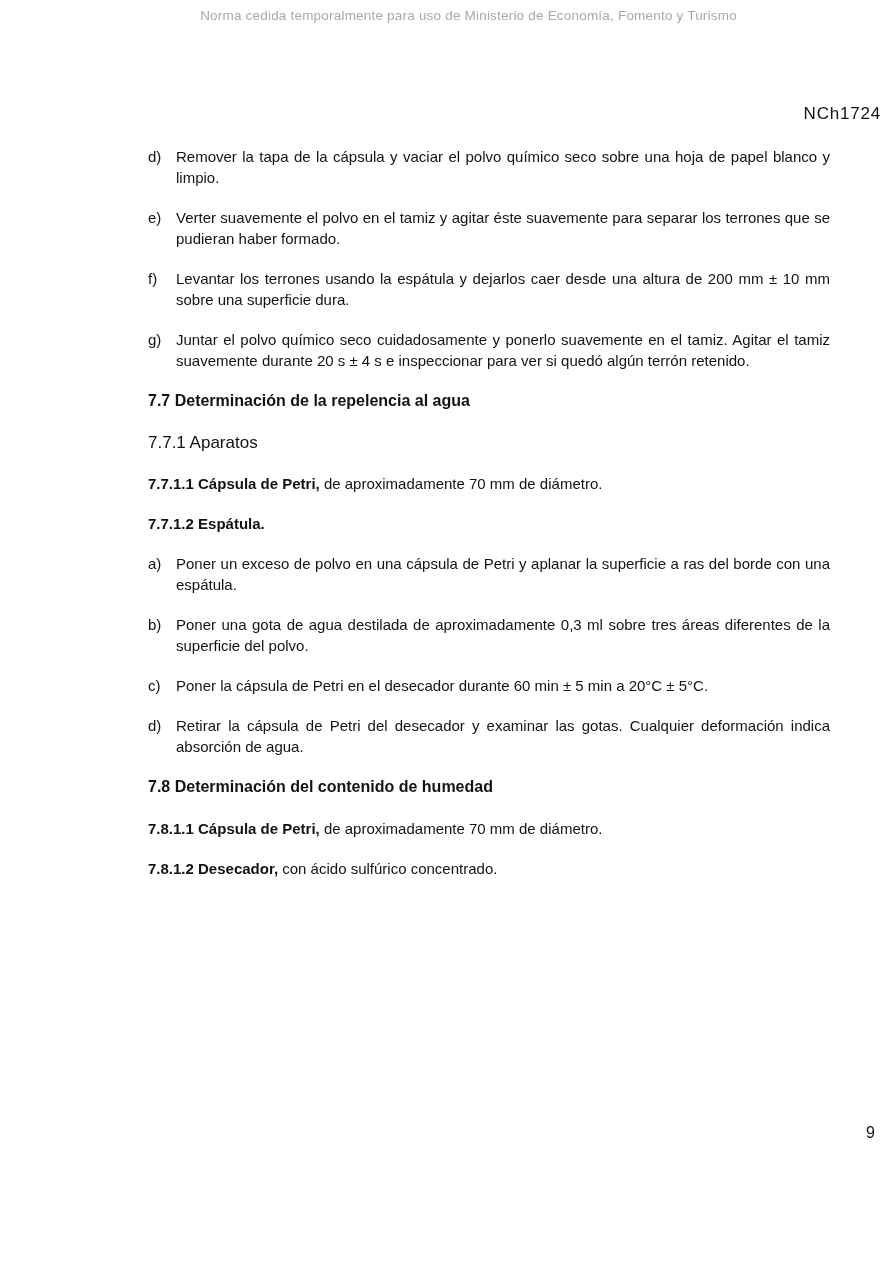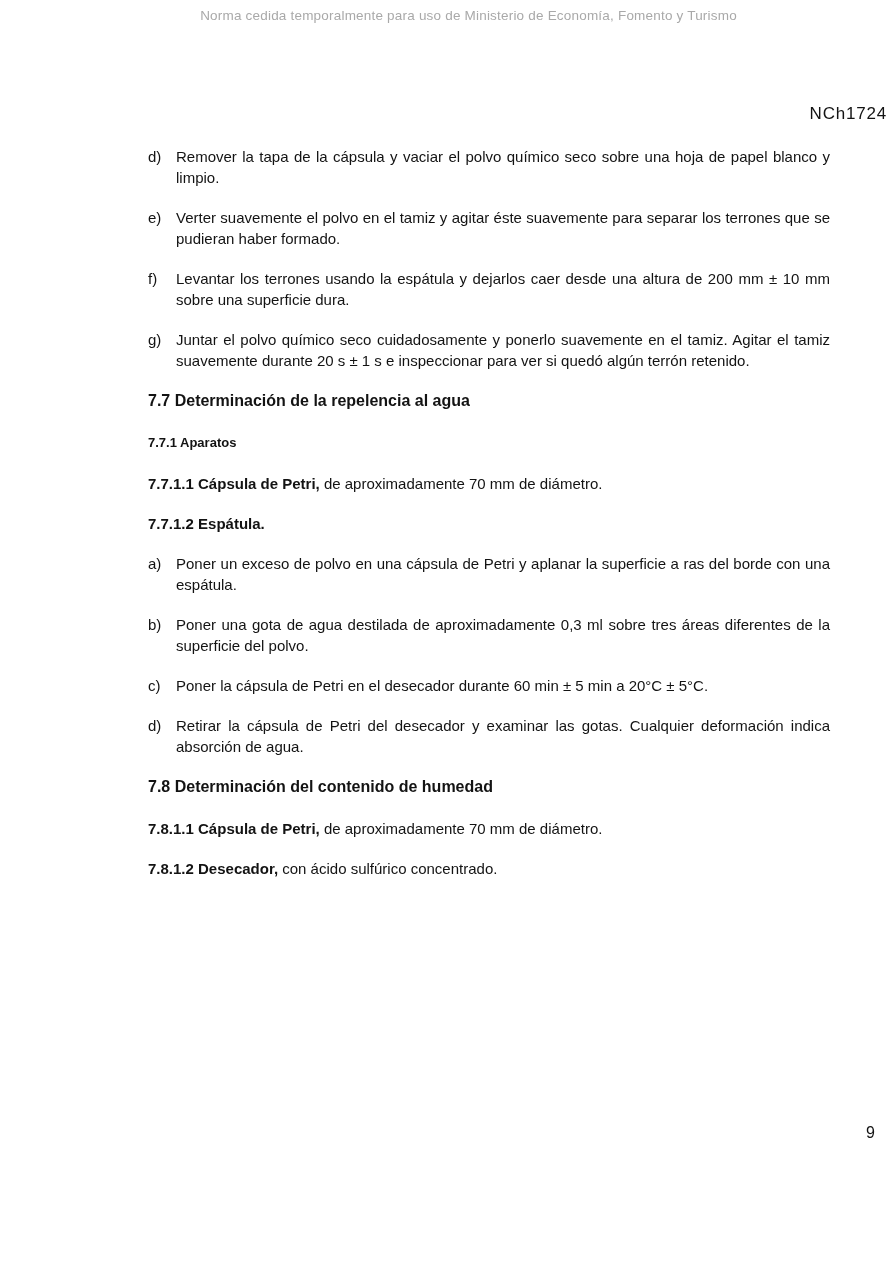--- a/index.html
+++ b/index.html
@@ -23,21 +23,21 @@
     left: 0;
     width: 100%;
     text-align: center;
     font-size: 13.5px;
     color: #a9a9a9;
     letter-spacing: 0.2px;
   }
   .doc-code {
     position: absolute;
     top: 104px;
-    right: 50px;
+    right: 56px;
     font-size: 17px;
     letter-spacing: 0.8px;
     color: #131313;
   }
   .content {
     position: absolute;
     top: 146px;
     left: 148px;
     width: 682px;
     font-size: 15px;
@@ -55,22 +55,22 @@
     flex: 1;
     text-align: justify;
   }
   .heading-main {
     font-size: 16px;
     font-weight: bold;
     margin: 8px 0 21px 0;
     line-height: 21px;
   }
   .heading-sub {
-    font-size: 13px;
-    font-weight: bold;
+    font-size: 17px;
+    font-weight: normal;
     margin: 0 0 20px 0;
     line-height: 21px;
   }
   .term-para {
     margin: 0 0 19px 0;
     text-align: justify;
   }
   .term-para b {
     font-weight: bold;
   }
@@ -103,21 +103,21 @@
       <div class="li-text">Verter suavemente el polvo en el tamiz y agitar éste suavemente para separar los terrones que se pudieran haber formado.</div>
     </div>
 
     <div class="list-item">
       <span class="marker">f)</span>
       <div class="li-text">Levantar los terrones usando la espátula y dejarlos caer desde una altura de 200 mm ± 10 mm sobre una superficie dura.</div>
     </div>
 
     <div class="list-item">
       <span class="marker">g)</span>
-      <div class="li-text">Juntar el polvo químico seco cuidadosamente y ponerlo suavemente en el tamiz. Agitar el tamiz suavemente durante 20 s ± 1 s e inspeccionar para ver si quedó algún terrón retenido.</div>
+      <div class="li-text">Juntar el polvo químico seco cuidadosamente y ponerlo suavemente en el tamiz. Agitar el tamiz suavemente durante 20 s ± 4 s e inspeccionar para ver si quedó algún terrón retenido.</div>
     </div>
 
     <h2 class="heading-main">7.7 Determinación de la repelencia al agua</h2>
 
     <h3 class="heading-sub">7.7.1 Aparatos</h3>
 
     <p class="term-para"><b>7.7.1.1 Cápsula de Petri,</b><span> de aproximadamente 70 mm de diámetro.</span></p>
 
     <p class="term-para"><b>7.7.1.2 Espátula.</b><span></span></p>
 

